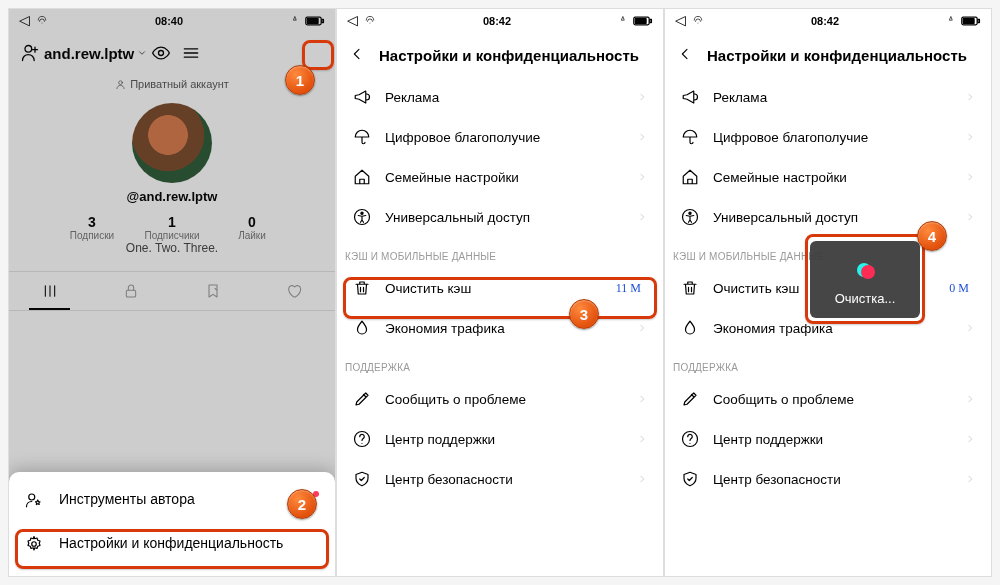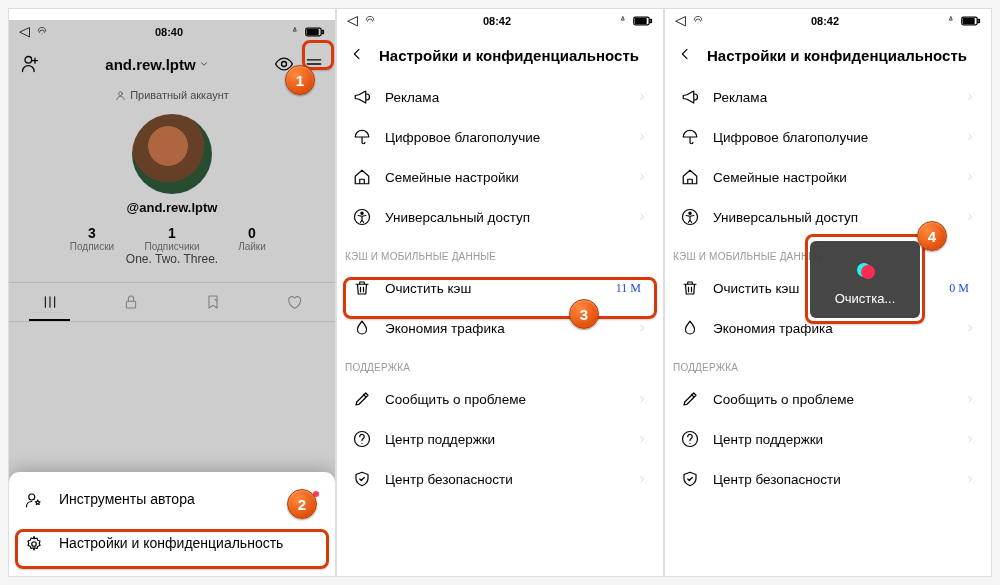--- a/index.html
+++ b/index.html
@@ -1,24 +1,24 @@
 <!DOCTYPE html>
 <html><head>
 <meta charset="utf-8">
 <style>
   * { box-sizing: border-box; margin: 0; padding: 0; }
   body { font-family: -apple-system, "Helvetica Neue", Arial, sans-serif; background: #f5f5f5; padding: 8px; }
   .wrap { display: flex; gap: 0; width: 984px; height: 569px; background: #f5f5f5; }
   .phone { position: relative; width: 328px; height: 569px; background: #fff; border: 1px solid #ddd; overflow: hidden; }
-  .dimmed { filter: brightness(0.82) contrast(0.95); margin-top: 11px; }
+  .dimmed { filter: brightness(0.82) contrast(0.95); }
   .statusbar { height: 24px; display: flex; align-items: center; justify-content: space-between; padding: 0 10px; font-size: 11px; font-weight: 600; color: #000; }
   .sb-left, .sb-right { display: flex; align-items: center; gap: 5px; }
   .sb-right svg, .sb-left svg { display:block; }
   
-  .p-header { height: 40px; display: flex; align-items: center; justify-content: space-between; padding: 0 7px; }
+  .p-header { height: 40px; display: flex; align-items: center; justify-content: flex-start; padding: 0 7px; }
   .add-user, .eye-icon, .hamburger { display: inline-flex; align-items: center; justify-content: center; width: 28px; height: 28px; }
   .username-top { display: flex; align-items: center; gap: 3px; font-weight: 600; font-size: 15px; }
   .priv-row { display:flex; justify-content:center; align-items:center; gap:4px; font-size:11px; color:#555; height:22px;}
   .avatar { width: 80px; height: 80px; border-radius: 50%; margin: 8px auto 6px; background: radial-gradient(circle at 45% 40%, #d97b4a 0 30%, #7a4a2a 31% 55%, #2a5a36 56% 100%); }
   .handle { text-align: center; font-weight: 600; font-size: 13px; margin-bottom: 10px; }
   .stats { display: flex; justify-content: center; gap: 0; }
   .stat { text-align: center; width: 80px; }
   .stat-num { font-weight: 700; font-size: 14px; }
   .stat-lbl { font-size: 10px; color: #777; }
   .edit-btn { display: block; margin: 14px auto 10px; border: 1px solid #ccc; background: transparent; padding: 8px 18px; font-size: 13px; font-weight: 500; }

